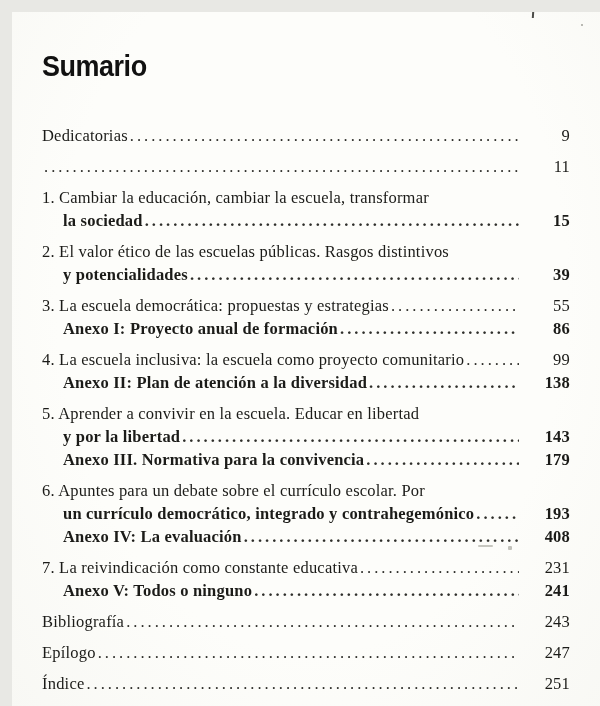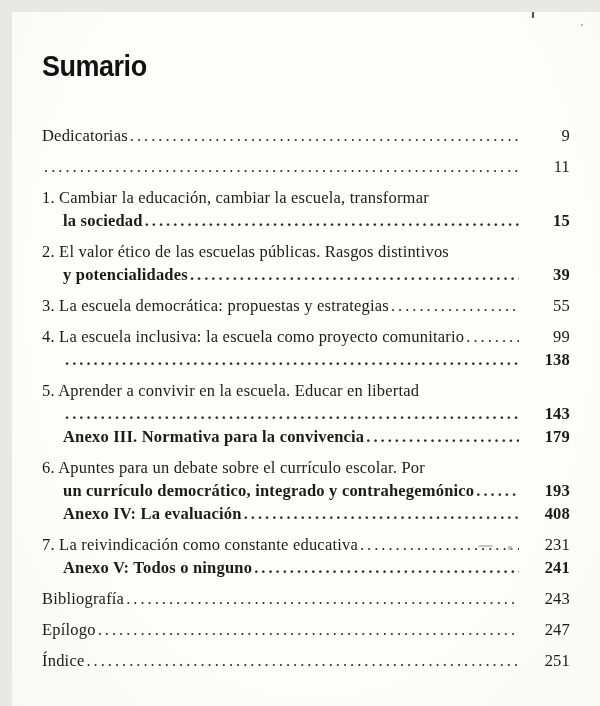--- a/index.html
+++ b/index.html
@@ -113,39 +113,46 @@
       <span class="pagenum">39</span>
       <span class="dots"></span>
     </div>
 
     <div class="row g">
       <span class="label">3. La escuela democrática: propuestas y estrategias</span>
       <span class="pagenum">55</span>
       <span class="dots"></span>
     </div>
 
+    <div class="row cont">
+      <span class="label">Anexo I: Proyecto anual de formación</span>
+      <span class="pagenum">86</span>
+      <span class="dots"></span>
+    </div>
 
     <div class="row g">
       <span class="label">4. La escuela inclusiva: la escuela como proyecto comunitario</span>
       <span class="pagenum">99</span>
       <span class="dots"></span>
     </div>
 
     <div class="row cont">
+      <span class="label">Anexo II: Plan de atención a la diversidad</span>
       <span class="pagenum">138</span>
       <span class="dots"></span>
     </div>
 
     <div class="row g">
       <span class="label">5. Aprender a convivir en la escuela. Educar en libertad</span>
       <span class="pagenum"></span>
       <span class="dots"></span>
     </div>
 
     <div class="row cont">
+      <span class="label">y por la libertad</span>
       <span class="pagenum">143</span>
       <span class="dots"></span>
     </div>
 
     <div class="row cont">
       <span class="label">Anexo III. Normativa para la convivencia</span>
       <span class="pagenum">179</span>
       <span class="dots"></span>
     </div>
 

